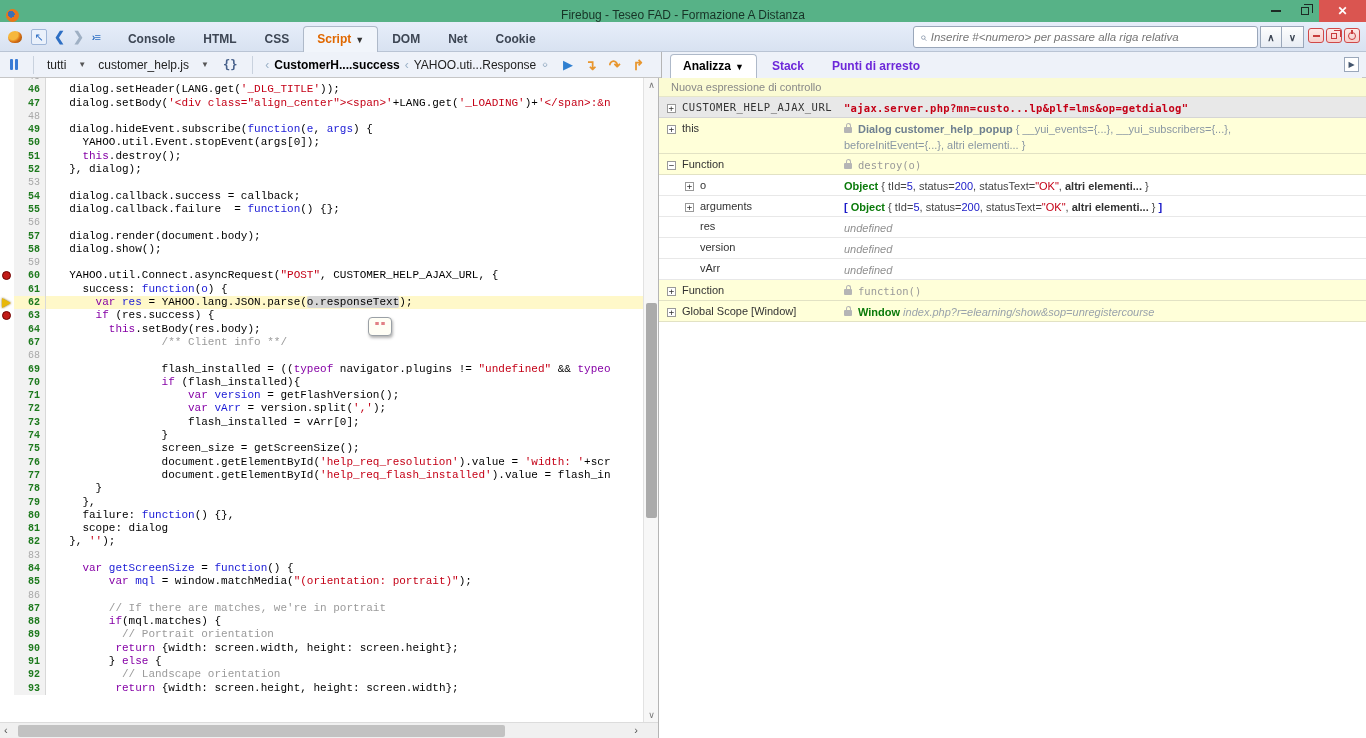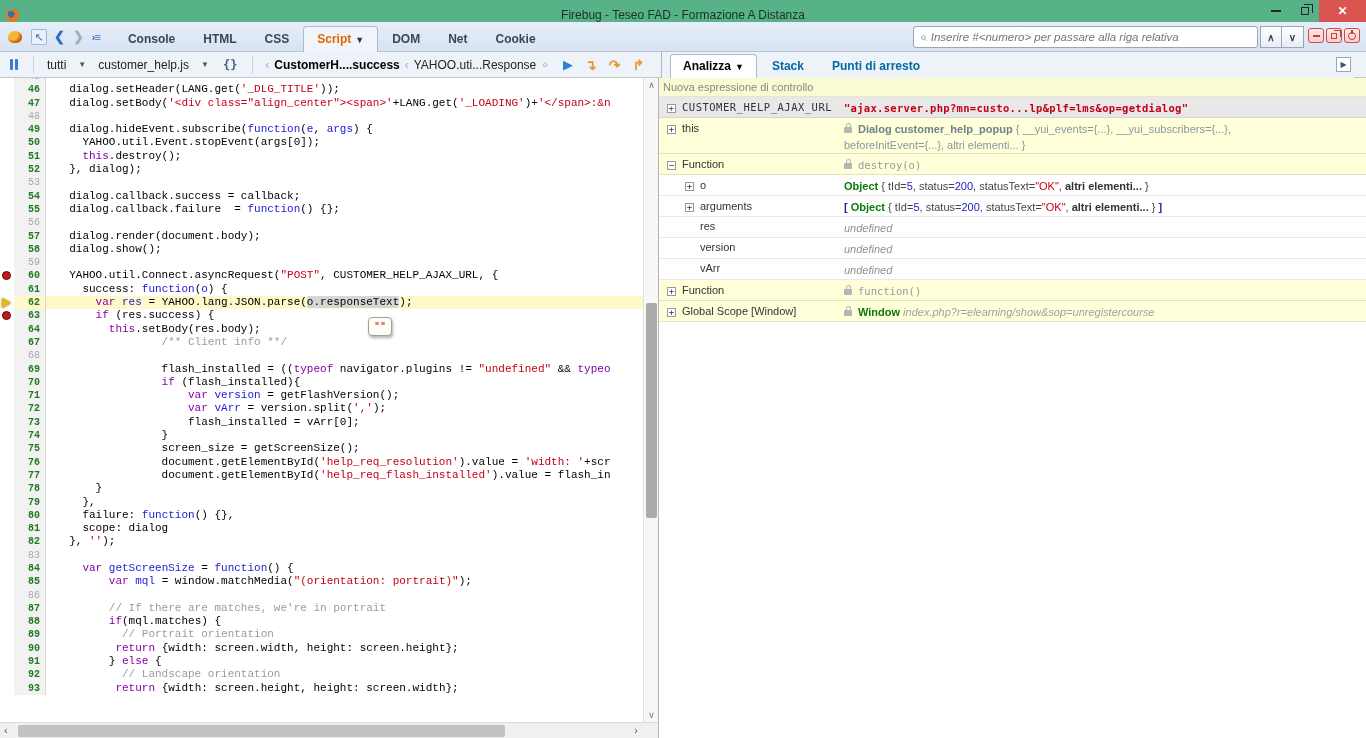--- a/index.html
+++ b/index.html
@@ -55,22 +55,22 @@
   .dd { display:flex; align-items:center; gap:12px; padding:0 6px; color:#222; }
   .dd .caret { font-size:8px; color:#555; }
   .braces-btn { color:#46608a; font-weight:bold; font-family:"DejaVu Sans Mono",monospace; font-size:12px; padding:0 8px; }
   .crumb-sep { color:#9ab0c6; font-size:12px; margin:0 5px; }
   .crumb-cur { font-weight:bold; color:#000; }
   .crumb { color:#222; }
   .crumb-more { color:#9ab0c6; font-size:10px; letter-spacing:-1px; margin:0 6px; }
   .dbg-btns { display:flex; align-items:center; gap:12px; margin-left:10px; }
   .dbg-continue { color:#2f7fd0; font-size:13px; }
   .dbg-step { color:#e8962e; font-size:14px; font-weight:bold; }
-  .side-tabs-region { position:absolute; left:661px; top:52px; right:12px; height:26px; border-left:1px solid #b5b5b5; display:flex; align-items:flex-end; background:#eef2f9; }
-  .stab { padding:4px 12px 5px 12px; font-size:12px; font-weight:bold; color:#0369a1; border:1px solid transparent; border-bottom:none; border-radius:4px 4px 0 0; margin-left:2px; }
+  .side-tabs-region { position:absolute; left:661px; top:52px; right:4px; height:26px; border-left:1px solid #b5b5b5; display:flex; align-items:flex-end; background:#eef2f9; }
+  .stab { padding:4px 12px 5px 12px; font-size:12px; font-weight:bold; color:#6d28d9; border:1px solid transparent; border-bottom:none; border-radius:4px 4px 0 0; margin-left:2px; }
   .stab.active { background:#fff; border-color:#aeb9c9; color:#000; }
   .panel-overflow { position:absolute; right:3px; top:5px; width:15px; height:15px; border:1px solid #9aa7ba; background:#fff; color:#44566e; font-size:8px; display:flex; align-items:center; justify-content:center; }
 
   
   .content { position:absolute; left:0; top:78px; width:1366px; height:660px; }
   .code-panel { position:absolute; left:0; top:0; width:643px; height:644px; overflow:hidden; background:#fff; }
   .code-inner { margin-top:-8px; }
   .crow { display:flex; height:13.3px; line-height:13.3px; font-family:Liberation Mono, monospace; font-size:11px; white-space:pre; }
   .bp-cell { width:14px; flex:0 0 14px; background:#fff; position:relative; }
   .ln { width:32px; flex:0 0 32px; background:#f2f2f2; border-right:1px solid #d8d8d8; text-align:right; padding-right:5px; color:#1e7a1e; font-weight:bold; font-size:10px; }
@@ -88,21 +88,21 @@
   .hscroll { position:absolute; left:0; top:644px; width:658px; height:16px; background:#f0f0f0; border-top:1px solid #dcdcdc; }
   .hscroll .arr { position:absolute; top:1px; color:#555; font-size:11px; }
   .hthumb { position:absolute; left:18px; top:2px; width:487px; height:12px; background:#c2c2c2; border-radius:2px; }
   .panel-divider { position:absolute; left:658px; top:0; width:1px; height:660px; background:#b5b5b5; }
 
   
   .val-tip { position:absolute; left:368px; top:239px; min-width:14px; padding:3px 5px; background:#fffef5; border:1px solid #9aa0a6; border-radius:4px; box-shadow:1px 2px 3px rgba(0,0,0,.3); font-family:"DejaVu Sans Mono",monospace; font-size:10px; color:#c40016; }
 
   
   .watch-panel { position:absolute; left:659px; top:0; width:707px; height:660px; background:#fff; overflow:hidden; }
-  .new-expr { height:19px; line-height:18px; background:#fbfbd3; color:#888; font-size:11px; padding-left:4px; border-bottom:1px solid #e6e6c8; }
+  .new-expr { height:19px; line-height:18px; background:#fbfbd3; color:#888; font-size:11px; padding-left:12px; border-bottom:1px solid #e6e6c8; }
   .wrow { display:flex; align-items:flex-start; font-size:11px; border-bottom:1px solid #e8e8e8; min-height:21px; }
   .wrow.bg-gray { background:#e8e8e8; border-bottom:1px solid #d5d5d5; }
   .wrow.bg-yellow { background:#ffffd9; border-bottom:1px solid #e2e2c4; }
   .wrow.bg-white { background:#fff; }
   .wname { flex:0 0 185px; display:flex; align-items:center; padding-top:3px; color:#333; }
   .wname.mono { font-family:"DejaVu Sans Mono",monospace; font-size:10.5px; letter-spacing:.5px; }
   .wval { flex:1; padding-top:3px; padding-right:6px; line-height:16px; }
   .expander { flex:0 0 9px; width:9px; height:9px; border:1px solid #999; background:#fff; color:#333; font-size:9px; line-height:7px; text-align:center; margin:4px 6px 0 0; font-family:"DejaVu Sans Mono",monospace; }
   .ind0 { padding-left:8px; } .ind1 { padding-left:26px; } .ind2 { padding-left:41px; }
   .lock { display:inline-block; width:8px; height:6px; background:#b5b5b5; border-radius:1px; position:relative; margin-right:6px; vertical-align:0; }

